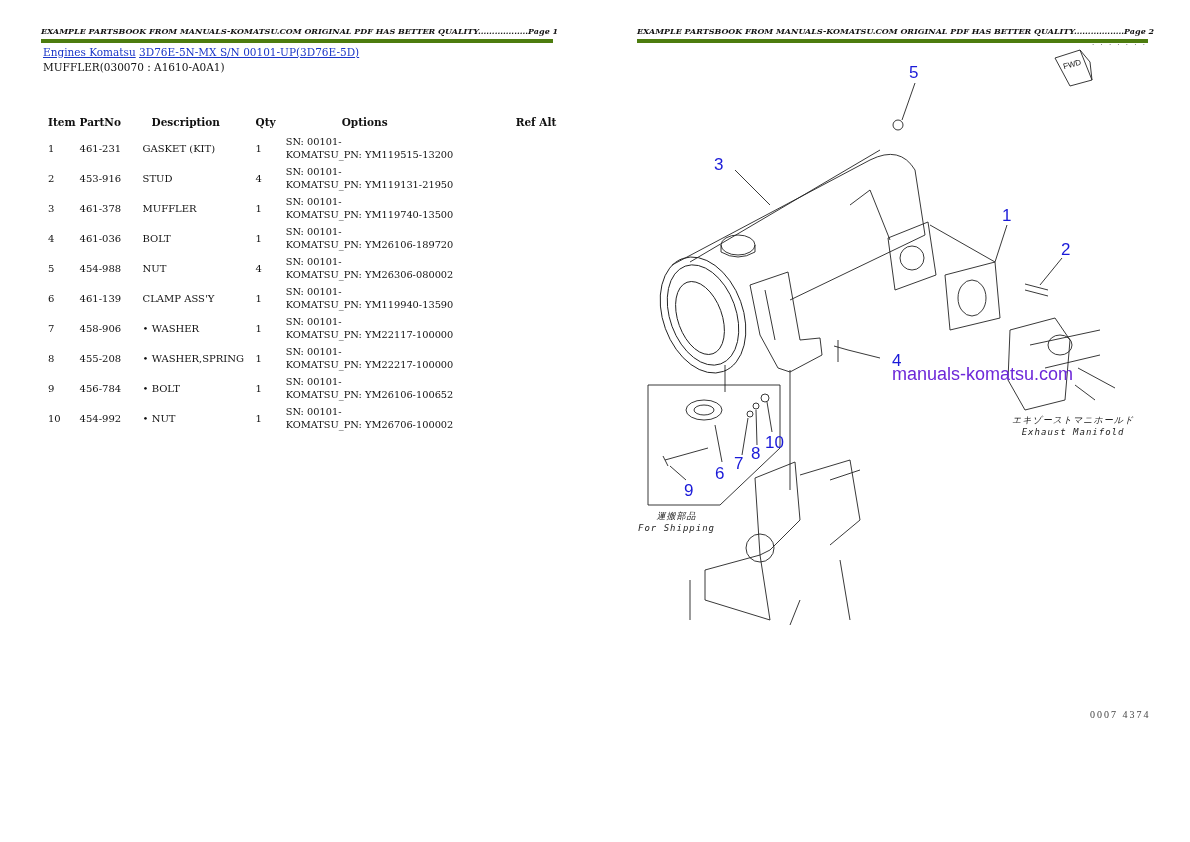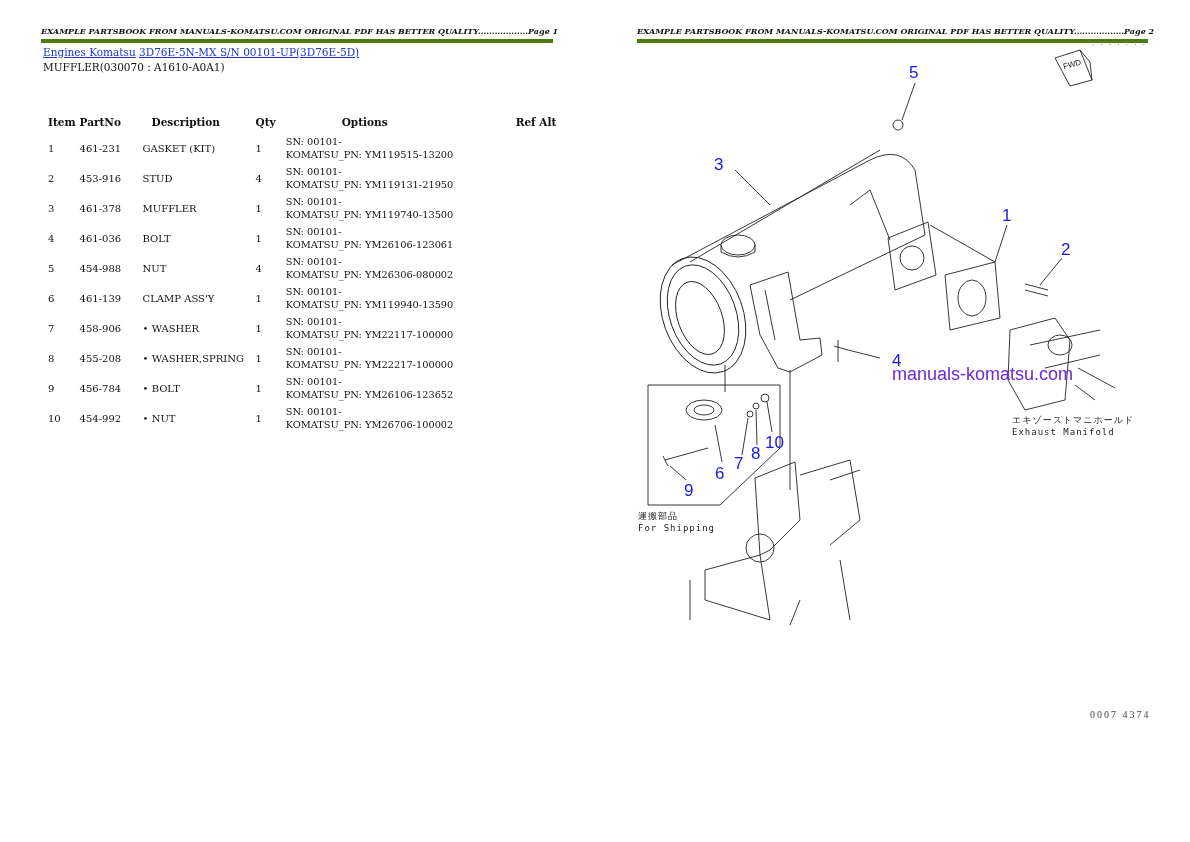--- a/index.html
+++ b/index.html
@@ -10,21 +10,21 @@
   .crumbs { position:absolute; left:43px; top:46px; font-size:10.5px; }
   .crumbs a { color:#1a35c8; text-decoration:underline; }
   .subtitle { position:absolute; left:43px; top:61px; font-size:10.5px; }
   table.parts { position:absolute; left:44px; top:77px; border-collapse:collapse; font-size:10px;margin-top:38px; }
   table.parts th { font-weight:bold; font-size:10.5px; text-align:left; padding:0 4px 4px 4px; height:14px; }
   table.parts td { padding:0 0 0 4px; height:30px; vertical-align:middle; white-space:nowrap; }
   td.opt { line-height:13px; font-size:9.8px; }
   .diagram { position:absolute; left:620px; top:40px; width:560px; height:600px; }
   .callout { position:absolute; color:#1a1ad8; font-family:"Liberation Sans", sans-serif; font-size:17px; }
   .watermark { position:absolute; left:892px; top:364px; font-family:"Liberation Sans", sans-serif; font-size:18px; color:#6d28d9; }
-  .jp-label { position:absolute; font-family:"DejaVu Sans Mono", monospace; font-size:9px; color:#222; letter-spacing:1px; text-align:left; }
+  .jp-label { position:absolute; font-family:"DejaVu Sans Mono", monospace; font-size:9px; color:#222; letter-spacing:1px; text-align:center;font-style:italic; }
   .figno { position:absolute; left:1090px; top:709px; font-family:Liberation Serif, serif; font-size:10px; color:#444; letter-spacing:2px; }
   .dots { position:absolute; left:1092px; top:41px; font-size:7px; color:#555; letter-spacing:2px; }
 </style>
 </head>
 <body>
 
 <div class="page-header ph1">EXAMPLE PARTSBOOK FROM MANUALS-KOMATSU.COM ORIGINAL PDF HAS BETTER QUALITY..................Page 1</div>
 
 <div class="crumbs">
   <a>Engines Komatsu</a>
@@ -77,21 +77,21 @@
         </td>
         <td></td>
       </tr>
       <tr>
         <td>4</td>
         <td style="padding-left:0">461-036</td>
         <td style="padding-left:3px">BOLT</td>
         <td>1</td>
         <td class="opt" style="padding-left:6px">
           <div>SN: 00101-</div>
-          <div>KOMATSU_PN: YM26106-123061</div>
+          <div>KOMATSU_PN: YM26106-189720</div>
         </td>
         <td></td>
       </tr>
       <tr>
         <td>5</td>
         <td style="padding-left:0">454-988</td>
         <td style="padding-left:3px">NUT</td>
         <td>4</td>
         <td class="opt" style="padding-left:6px">
           <div>SN: 00101-</div>
@@ -132,21 +132,21 @@
         </td>
         <td></td>
       </tr>
       <tr>
         <td>9</td>
         <td style="padding-left:0">456-784</td>
         <td style="padding-left:3px">• BOLT</td>
         <td>1</td>
         <td class="opt" style="padding-left:6px">
           <div>SN: 00101-</div>
-          <div>KOMATSU_PN: YM26106-123652</div>
+          <div>KOMATSU_PN: YM26106-100652</div>
         </td>
         <td></td>
       </tr>
       <tr>
         <td>10</td>
         <td style="padding-left:0">454-992</td>
         <td style="padding-left:3px">• NUT</td>
         <td>1</td>
         <td class="opt" style="padding-left:6px">
           <div>SN: 00101-</div>

